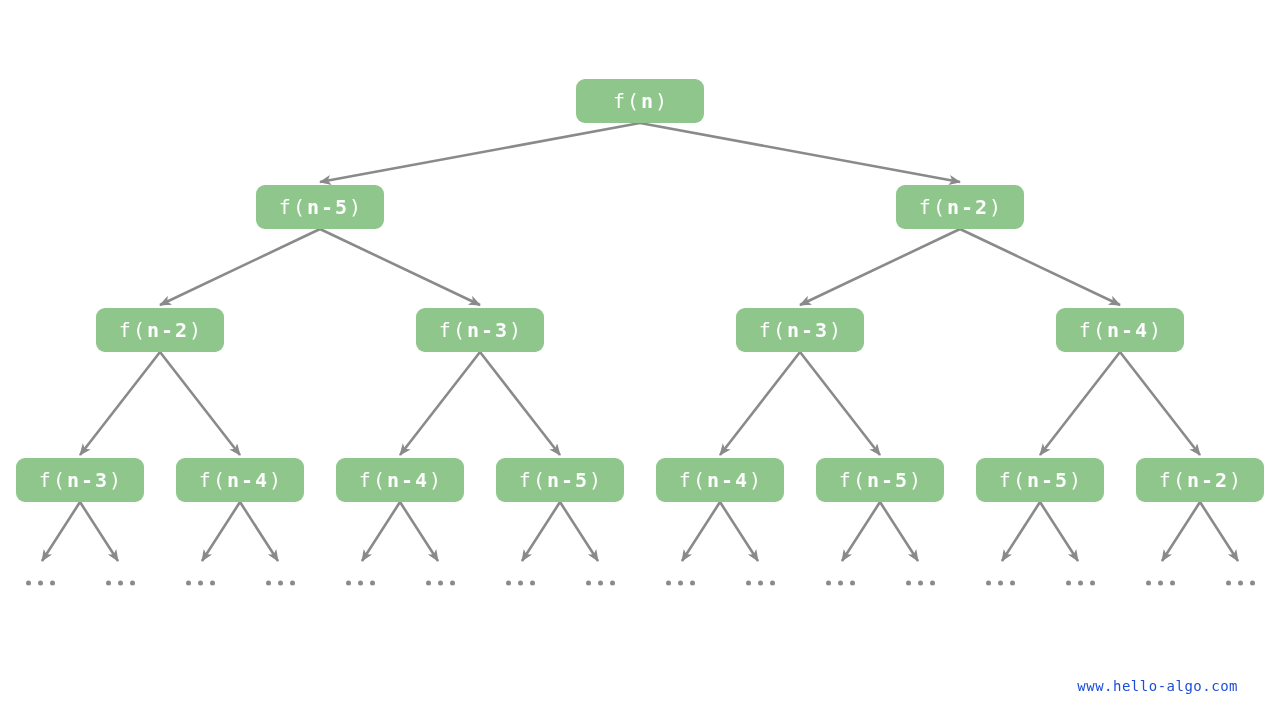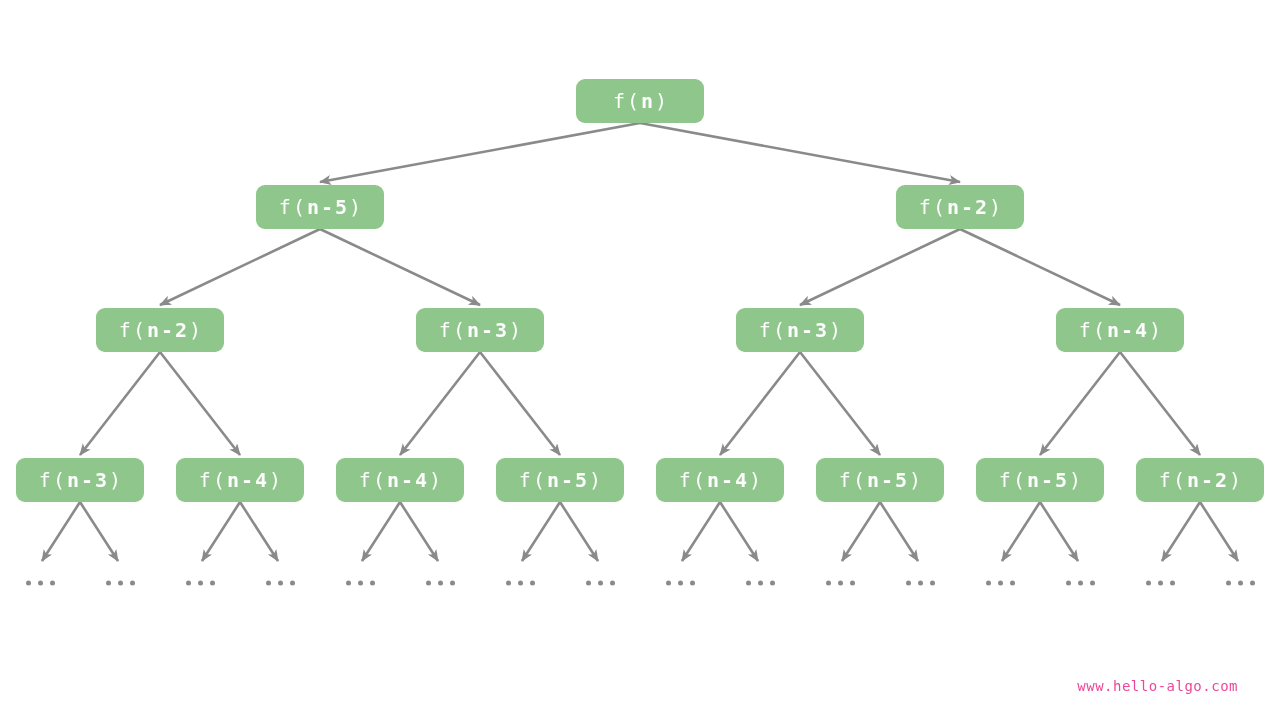--- a/index.html
+++ b/index.html
@@ -253,14 +253,14 @@
         <span class="dot" style="background: rgb(138, 138, 138);"></span>
         <span class="dot" style="background: rgb(138, 138, 138);"></span>
         <span class="dot" style="background: rgb(138, 138, 138);"></span>
       </div>
       <div class="leaf" style="left: 1240px; top: 583px; transform: translate(-50%, -50%);">
         <span class="dot" style="background: rgb(138, 138, 138);"></span>
         <span class="dot" style="background: rgb(138, 138, 138);"></span>
         <span class="dot" style="background: rgb(138, 138, 138);"></span>
       </div>
     </div>
-  <div class="watermark" style="color: #ec4899;">www.hello-algo.com</div>
+  <div class="watermark" style="color: #1d4ed8;">www.hello-algo.com</div>
 </div>
 
 </body></html>

